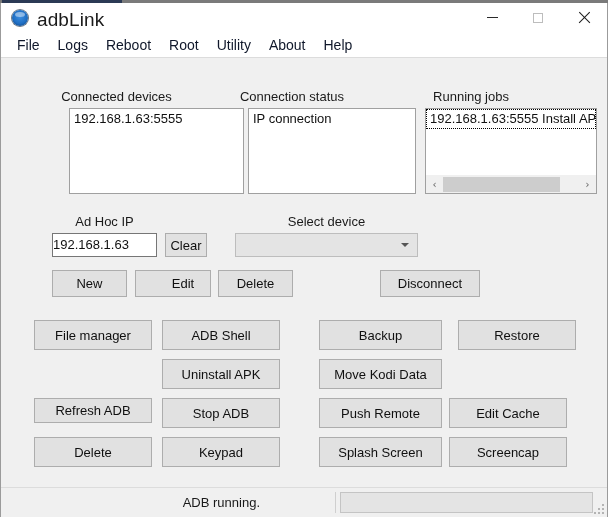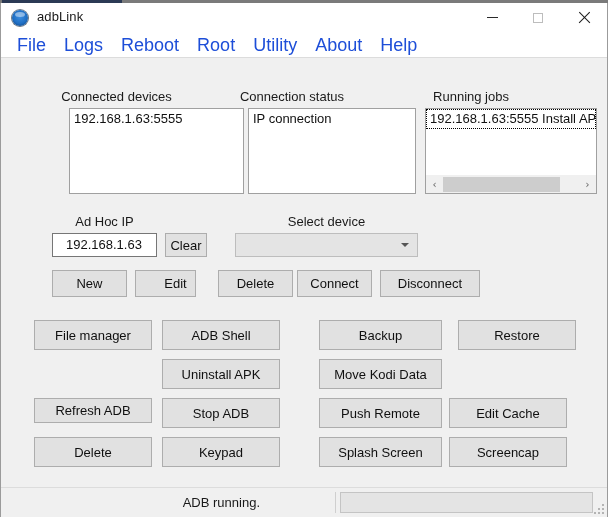--- a/index.html
+++ b/index.html
@@ -65,21 +65,21 @@
     content: "";
     position: absolute;
     left: 3px; top: 2px;
     width: 10px; height: 5px;
     border-radius: 50%;
     background: rgba(255,255,255,0.45);
   }
   .title-text {
     position: absolute;
     left: 36px; top: 6px;
-    font-size: 13px;
+    font-size: 19px;
     color: #1a1a1a;
     letter-spacing: 0.1px;
   }
   .win-btn {
     position: absolute;
     top: 0;
     width: 46px;
     height: 29px;
     display: flex;
     align-items: center;
@@ -116,22 +116,22 @@
   .menubar {
     position: relative;
     height: 24px;
     background: #ffffff;
     border-bottom: 1px solid #dcdcdc;
     padding-left: 7px;
     display: flex;
     align-items: center;
   }
   .menu-item {
-    font-size: 18px;
-    color: #1d4ed8;
+    font-size: 14px;
+    color: #0f172a;
     padding: 2px 9px;
     cursor: default;
     line-height: 16px;
   }
 
   
   .client {
     position: relative;
     height: 459px;
     background: #f0f0f0;
@@ -201,21 +201,21 @@
   }
 
   
   .textfield {
     position: absolute;
     background: #ffffff;
     border: 1px solid #767676;
     box-sizing: border-box;
     font-size: 13px;
     color: #101010;
-    padding: 2px 13px;
+    padding: 2px 0;
     line-height: 17px;
     white-space: nowrap;
     overflow: hidden;
   }
 
   
   .combo {
     position: absolute;
     background: #e4e4e4;
     border: 1px solid #bdbdbd;
@@ -499,23 +499,22 @@
       <div class="textfield" style="left:51px; top:175px; width:105px; height:24px;" title="">192.168.1.63</div>
       <div class="btn" style="left:164px; top:175px; width:42px; height:24px;">Clear</div>
 
       <div class="grp-label" style="left:234px; top:156px; width:183px;">Select device</div>
       <div class="combo" style="left:234px; top:175px; width:183px; height:24px;">
         <div class="combo-text"></div>
         <div class="combo-arrow"></div>
       </div>
 
       <div class="btn" style="left:51px;  top:212px; width:75px; height:27px;">New</div>
-      <div class="btn" style="left:134px; top:212px; width:61px; height:27px;padding-left:20px;">Edit</div>
+      <div class="btn" style="left:134px; top:212px; width:76px; height:27px;padding-left:20px;">Edit</div>
       <div class="btn" style="left:217px; top:212px; width:75px; height:27px;">Delete</div>
-      <div class="btn" style="left:296px; top:212px; width:75px; height:27px;">Connect</div>
       <div class="btn" style="left:379px; top:212px; width:100px; height:27px;">Disconnect</div>
 
       <div class="btn" style="left:33px; top:262px; width:118px; height:30px;">File manager</div>
       <div class="btn" style="left:33px; top:340px; width:118px; height:25px;">Refresh ADB</div>
       <div class="btn" style="left:33px; top:379px; width:118px; height:30px;">Delete</div>
 
       <div class="btn" style="left:161px; top:262px; width:118px; height:30px;">ADB Shell</div>
       <div class="btn" style="left:161px; top:301px; width:118px; height:30px;">Uninstall APK</div>
       <div class="btn" style="left:161px; top:340px; width:118px; height:30px;">Stop ADB</div>
       <div class="btn" style="left:161px; top:379px; width:118px; height:30px;">Keypad</div>

